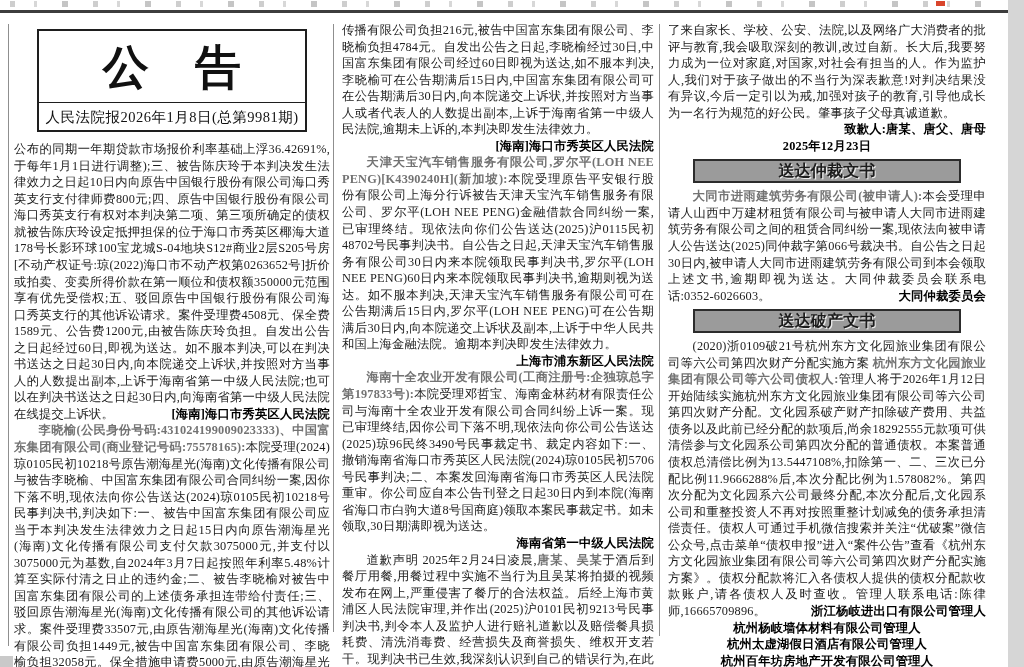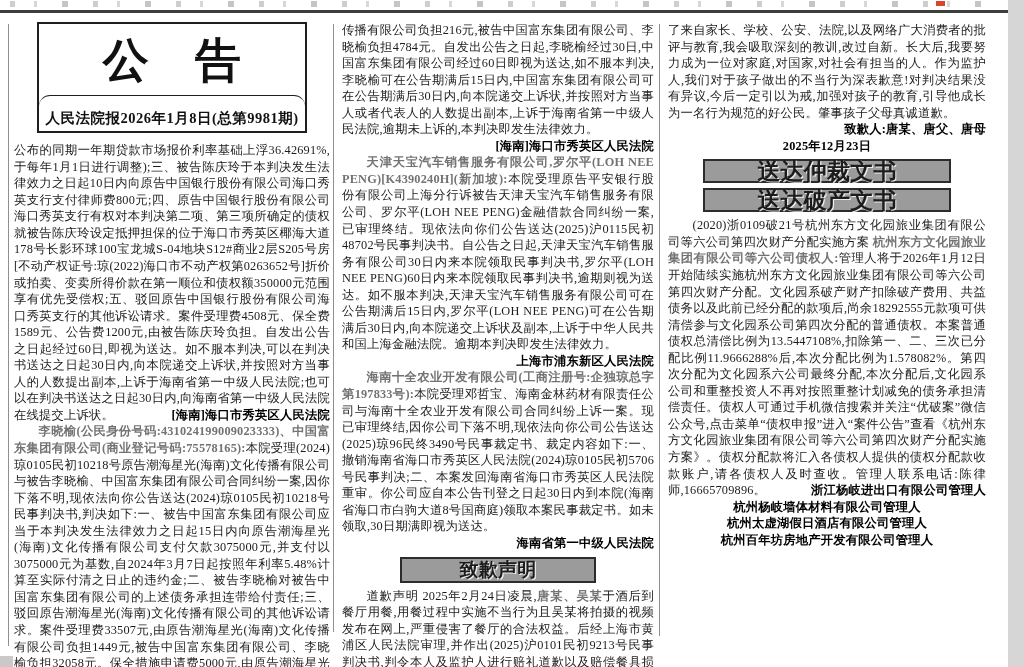--- a/index.html
+++ b/index.html
@@ -33,34 +33,34 @@
   #col2{left:342px;width:312px;}
   #col3{left:668px;width:318px;}
 
   .para{margin:0;display:flow-root;}
   .indent{text-indent:2em;}
   b{font-weight:bold;color:#737373;}
   .sign{float:right;font-weight:bold;color:#000;}
   .sign-line{text-align:center;font-weight:bold;color:#000;}
 
   
-  .masthead{width:266px;margin:0 auto 9px;border:2px solid #1e1e1e;text-align:center;background:#fff;}
+  .masthead{width:266px;margin:7px auto 9px;border:2px solid #1e1e1e;text-align:center;background:#fff;}
   .masthead-title{font-size:46px;font-weight:bold;padding:12px 0 8px;color:#111;line-height:1.1;text-indent:0;}
-  .masthead-subtitle{border-top:1.5px solid #1e1e1e;font-weight:bold;font-size:14.5px;padding:14px 0 5px;color:#111;letter-spacing:.5px;text-indent:0;border-radius:11px;}
+  .masthead-subtitle{border-top:1.5px solid #1e1e1e;font-weight:normal;font-size:14.5px;padding:6px 0 5px;color:#111;letter-spacing:.5px;text-indent:0;}
 
   
   .section-header{
     box-sizing:border-box;border:2px solid #2c2c2c;background:var(--section-bg,#9b9b9b);
     color:#1c1c1c;font-weight:bold;text-align:center;margin:5px auto;
     text-shadow:1.2px 1.2px 0 rgba(255,255,255,.8);
     font-family:"Liberation Sans","DejaVu Sans",sans-serif;
     text-indent:0;
   }
   .sh-col2{width:196px;height:26px;font-size:19px;line-height:22px;}
-  .sh-col3{width:248px;height:24px;font-size:23px;line-height:20px;}
+  .sh-col3{width:268px;height:24px;font-size:16px;line-height:20px;}
 </style>
 </head>
 <body>
 
 <div class="top-frags"></div>
 <div class="top-frag-red"></div>
 <div class="top-rule"></div>
 <div class="vrule" id="vrule-left"></div>
 <div class="vrule" id="vrule-1"></div>
 <div class="vrule" id="vrule-2"></div>
@@ -78,31 +78,31 @@
   <p class="para indent"><b>李晓榆(公民身份号码:431024199009023333)、中国富东集团有限公司(商业登记号码:75578165):</b><span>本院受理(2024)琼0105民初10218号原告潮海星光(海南)文化传播有限公司与被告李晓榆、中国富东集团有限公司合同纠纷一案,因你下落不明,现依法向你公告送达(2024)琼0105民初10218号民事判决书,判决如下:一、被告中国富东集团有限公司应当于本判决发生法律效力之日起15日内向原告潮海星光(海南)文化传播有限公司支付欠款3075000元,并支付以3075000元为基数,自2024年3月7日起按照年利率5.48%计算至实际付清之日止的违约金;二、被告李晓榆对被告中国富东集团有限公司的上述债务承担连带给付责任;三、驳回原告潮海星光(海南)文化传播有限公司的其他诉讼请求。案件受理费33507元,由原告潮海星光(海南)文化传播有限公司负担1449元,被告中国富东集团有限公司、李晓榆负担32058元。保全措施申请费5000元,由原告潮海星光(海南)文化</span></p>
 </div>
 
 <div class="col" id="col2">
   <p class="para"><span>传播有限公司负担216元,被告中国富东集团有限公司、李晓榆负担4784元。自发出公告之日起,李晓榆经过30日,中国富东集团有限公司经过60日即视为送达,如不服本判决,李晓榆可在公告期满后15日内,中国富东集团有限公司可在公告期满后30日内,向本院递交上诉状,并按照对方当事人或者代表人的人数提出副本,上诉于海南省第一中级人民法院,逾期未上诉的,本判决即发生法律效力。</span><b class="sign">[海南]海口市秀英区人民法院</b></p>
 
   <p class="para indent"><b>天津天宝汽车销售服务有限公司,罗尔平(LOH NEE PENG)[K4390240H](新加坡):</b><span>本院受理原告平安银行股份有限公司上海分行诉被告天津天宝汽车销售服务有限公司、罗尔平(LOH NEE PENG)金融借款合同纠纷一案,已审理终结。现依法向你们公告送达(2025)沪0115民初48702号民事判决书。自公告之日起,天津天宝汽车销售服务有限公司30日内来本院领取民事判决书,罗尔平(LOH NEE PENG)60日内来本院领取民事判决书,逾期则视为送达。如不服本判决,天津天宝汽车销售服务有限公司可在公告期满后15日内,罗尔平(LOH NEE PENG)可在公告期满后30日内,向本院递交上诉状及副本,上诉于中华人民共和国上海金融法院。逾期本判决即发生法律效力。</span><b class="sign">上海市浦东新区人民法院</b></p>
 
   <p class="para indent"><b>海南十全农业开发有限公司(工商注册号:企独琼总字第197833号):</b><span>本院受理邓哲宝、海南金林药材有限责任公司与海南十全农业开发有限公司合同纠纷上诉一案。现已审理终结,因你公司下落不明,现依法向你公司公告送达(2025)琼96民终3490号民事裁定书、裁定内容如下:一、撤销海南省海口市秀英区人民法院(2024)琼0105民初5706号民事判决;二、本案发回海南省海口市秀英区人民法院重审。你公司应自本公告刊登之日起30日内到本院(海南省海口市白驹大道8号国商庭)领取本案民事裁定书。如未领取,30日期满即视为送达。</span><b class="sign">海南省第一中级人民法院</b></p>
 
-  <div class="section-header sh-col2"><span>致歉声明</span></div>
 
   <p class="para indent"><span>道歉声明 2025年2月24日凌晨,</span><b>唐某、吴某</b><span>于酒后到餐厅用餐,用餐过程中实施不当行为且吴某将拍摄的视频发布在网上,严重侵害了餐厅的合法权益。后经上海市黄浦区人民法院审理,并作出(2025)沪0101民初9213号民事判决书,判令本人及监护人进行赔礼道歉以及赔偿餐具损耗费、清洗消毒费、经营损失及商誉损失、维权开支若干。现判决书已生效,我深刻认识到自己的错误行为,在此向四川新派餐饮管理集团有限公司、上海捞派餐饮管理有限公司表示真诚的歉意。我也接受到</span></p>
 </div>
 
 <div class="col" id="col3">
   <p class="para"><span>了来自家长、学校、公安、法院,以及网络广大消费者的批评与教育,我会吸取深刻的教训,改过自新。长大后,我要努力成为一位对家庭,对国家,对社会有担当的人。作为监护人,我们对于孩子做出的不当行为深表歉意!对判决结果没有异议,今后一定引以为戒,加强对孩子的教育,引导他成长为一名行为规范的好公民。肇事孩子父母真诚道歉。</span><b class="sign">致歉人:唐某、唐父、唐母</b></p>
   <div class="sign-line">2025年12月23日</div>
 
   <div class="section-header sh-col3"><span>送达仲裁文书</span></div>
 
+  <p class="para indent"><b>大同市进雨建筑劳务有限公司(被申请人):</b><span>本会受理申请人山西中万建材租赁有限公司与被申请人大同市进雨建筑劳务有限公司之间的租赁合同纠纷一案,现依法向被申请人公告送达(2025)同仲裁字第066号裁决书。自公告之日起30日内,被申请人大同市进雨建筑劳务有限公司到本会领取上述文书,逾期即视为送达。大同仲裁委员会联系电话:0352-6026603。</span><b class="sign">大同仲裁委员会</b></p>
 
   <div class="section-header sh-col3"><span>送达破产文书</span></div>
 
   <p class="para indent"><span>(2020)浙0109破21号杭州东方文化园旅业集团有限公司等六公司第四次财产分配实施方案 </span><b>杭州东方文化园旅业集团有限公司等六公司债权人:</b><span>管理人将于2026年1月12日开始陆续实施杭州东方文化园旅业集团有限公司等六公司第四次财产分配。文化园系破产财产扣除破产费用、共益债务以及此前已经分配的款项后,尚余18292555元款项可供清偿参与文化园系公司第四次分配的普通债权。本案普通债权总清偿比例为13.5447108%,扣除第一、二、三次已分配比例11.9666288%后,本次分配比例为1.578082%。第四次分配为文化园系六公司最终分配,本次分配后,文化园系公司和重整投资人不再对按照重整计划减免的债务承担清偿责任。债权人可通过手机微信搜索并关注“优破案”微信公众号,点击菜单“债权申报”进入“案件公告”查看《杭州东方文化园旅业集团有限公司等六公司第四次财产分配实施方案》。债权分配款将汇入各债权人提供的债权分配款收款账户,请各债权人及时查收。管理人联系电话:陈律师,16665709896。</span><b class="sign">浙江杨岐进出口有限公司管理人</b></p>
   <div class="sign-line">杭州杨岐墙体材料有限公司管理人</div>
   <div class="sign-line">杭州太虚湖假日酒店有限公司管理人</div>
   <div class="sign-line">杭州百年坊房地产开发有限公司管理人</div>
 
 </div>
 

